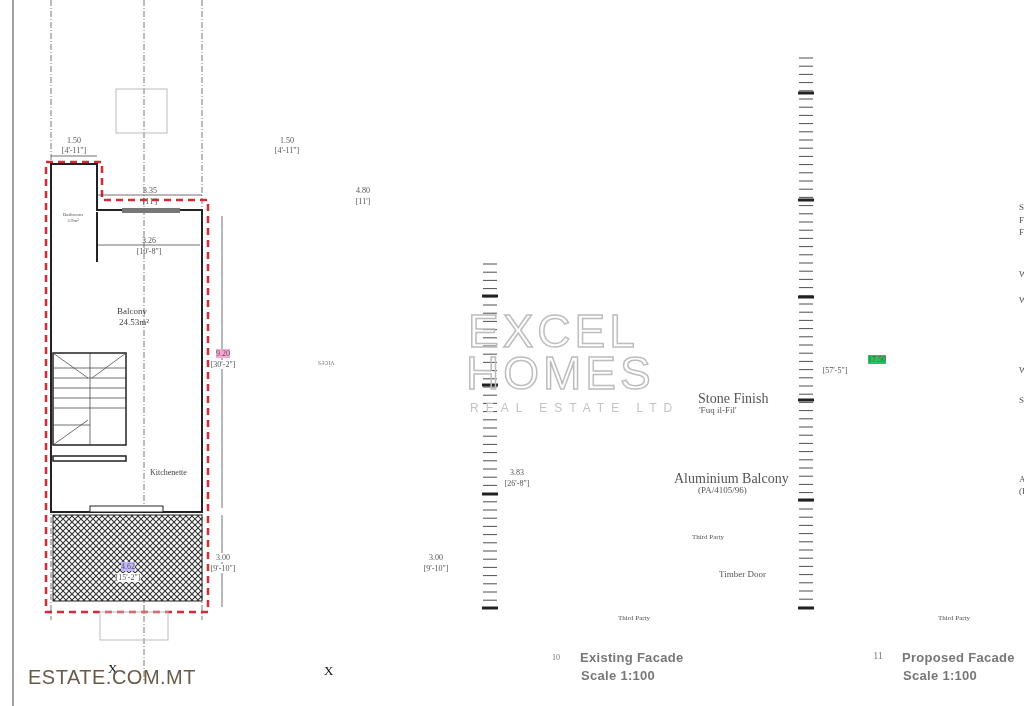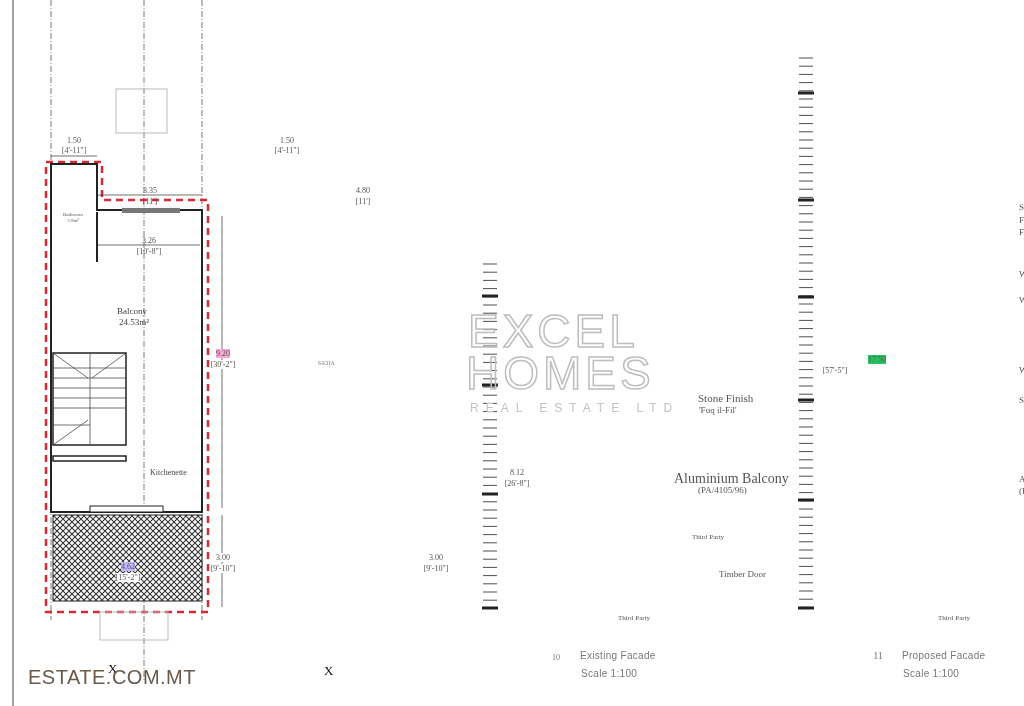--- a/index.html
+++ b/index.html
@@ -1,21 +1,21 @@
 <!DOCTYPE html>
 <html><head>
 <meta charset="utf-8">
 <style>
   html,body{margin:0;padding:0;}
   body{width:1024px;height:706px;background:#ffffff;overflow:hidden;position:relative;font-family:"Liberation Sans",sans-serif;}
   #sheet{position:absolute;left:0;top:0;width:1024px;height:706px;}
   .lbl{position:absolute;color:#555;font-size:8px;line-height:9px;white-space:nowrap;font-family:Liberation Serif, serif;}
   .lbl.c{text-align:center;transform:translateX(-50%);}
   .lbl.big{font-size:9px;color:#666;}
-  .title{position:absolute;font-size:10px;color:#777;font-weight:normal;letter-spacing:.3px;white-space:nowrap;}
+  .title{position:absolute;font-size:13px;color:#777;font-weight:bold;letter-spacing:.3px;white-space:nowrap;}
   .wm{position:absolute;white-space:nowrap;}
   .wm-main{font-size:46px;line-height:42px;letter-spacing:4px;color:transparent;-webkit-text-stroke:1.5px #bdbdbd;font-weight:normal;}
   .wm-sub{font-size:12px;letter-spacing:7px;color:#c3c3c3;}
   .brand{position:absolute;left:28px;top:666px;font-size:20px;color:#6a5a48;letter-spacing:.5px;}
 </style>
 </head>
 <body>
 
 
 
@@ -378,28 +378,28 @@
   <div class="lbl" style="left:318px;top:359px;transform:rotate(180deg);color:#888">vices</div>
 </div>
 
 <div>
   <div class="wm wm-main" style="left:468px;top:310px">EXCEL</div>
   <div class="wm wm-main" style="left:466px;top:352px">HOMES</div>
   <div class="wm wm-sub" style="left:470px;top:401px">REAL ESTATE LTD</div>
 </div>
 
 <div>
-  <div class="lbl" style="left:698px;top:394px;font-size:11px">Stone Finish</div>
+  <div class="lbl" style="left:698px;top:394px;font-size:14px">Stone Finish</div>
   <div class="lbl" style="left:699px;top:406px;font-size:9px">'Fuq il-Fil'</div>
   <div class="lbl" style="left:674px;top:474px;font-size:14px">Aluminium Balcony</div>
   <div class="lbl" style="left:698px;top:486px;font-size:9px">(PA/4105/96)</div>
   <div class="lbl" style="left:692px;top:533px;font-size:7px">Third Party</div>
   <div class="lbl" style="left:719px;top:570px;font-size:9px">Timber Door</div>
   <div class="lbl c" style="left:634px;top:614px;font-size:7px;background:#fff;padding:0 2px">Third Party</div>
-  <div class="lbl c" style="left:517px;top:468px;background:#fff">8.12</div>
+  <div class="lbl c" style="left:517px;top:468px;background:#fff">3.83</div>
   <div class="lbl c" style="left:517px;top:479px;background:#fff">[26'-8"]</div>
   <div class="lbl c" style="left:556px;top:653px;font-size:8px;color:#777">10</div>
   <div class="title" style="left:580px;top:650px">Existing Facade</div>
   <div class="title" style="left:581px;top:668px">Scale 1:100</div>
 </div>
 
 <div>
   <div class="lbl c" style="left:877px;top:355px;background:#22c55e">17.50</div>
   <div class="lbl c" style="left:835px;top:366px;background:#fff">[57'-5"]</div>
   <div class="lbl" style="left:1019px;top:203px;font-size:9px">S</div>

